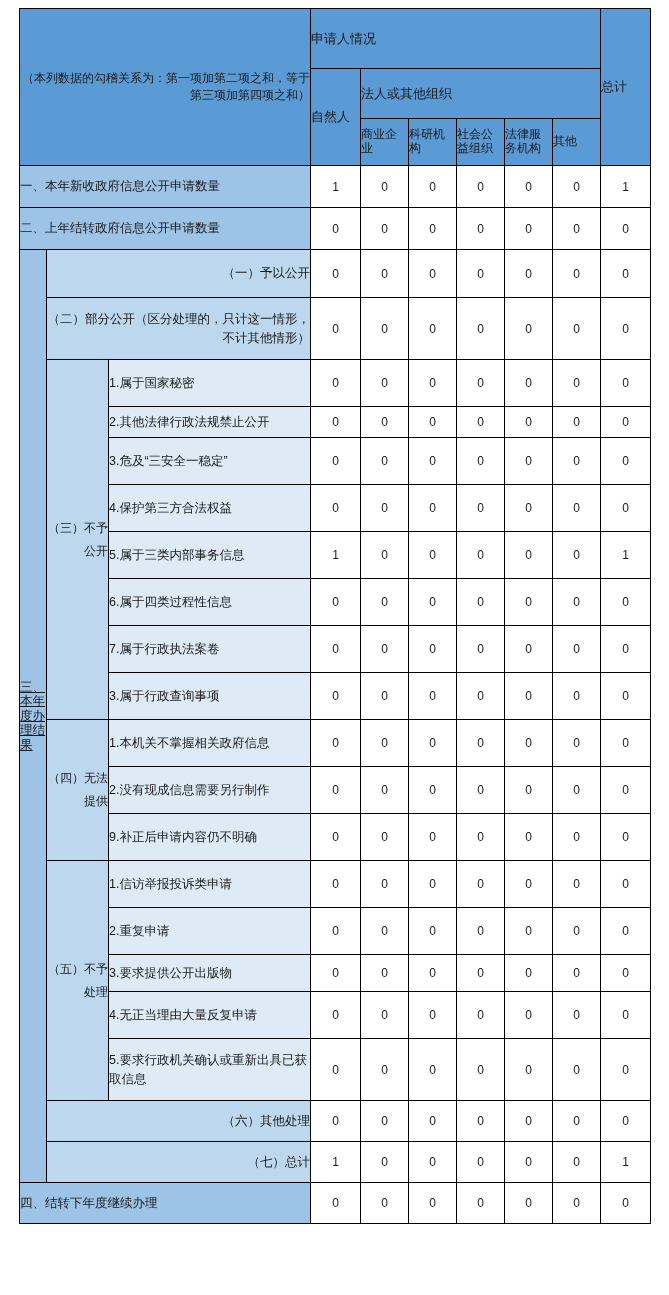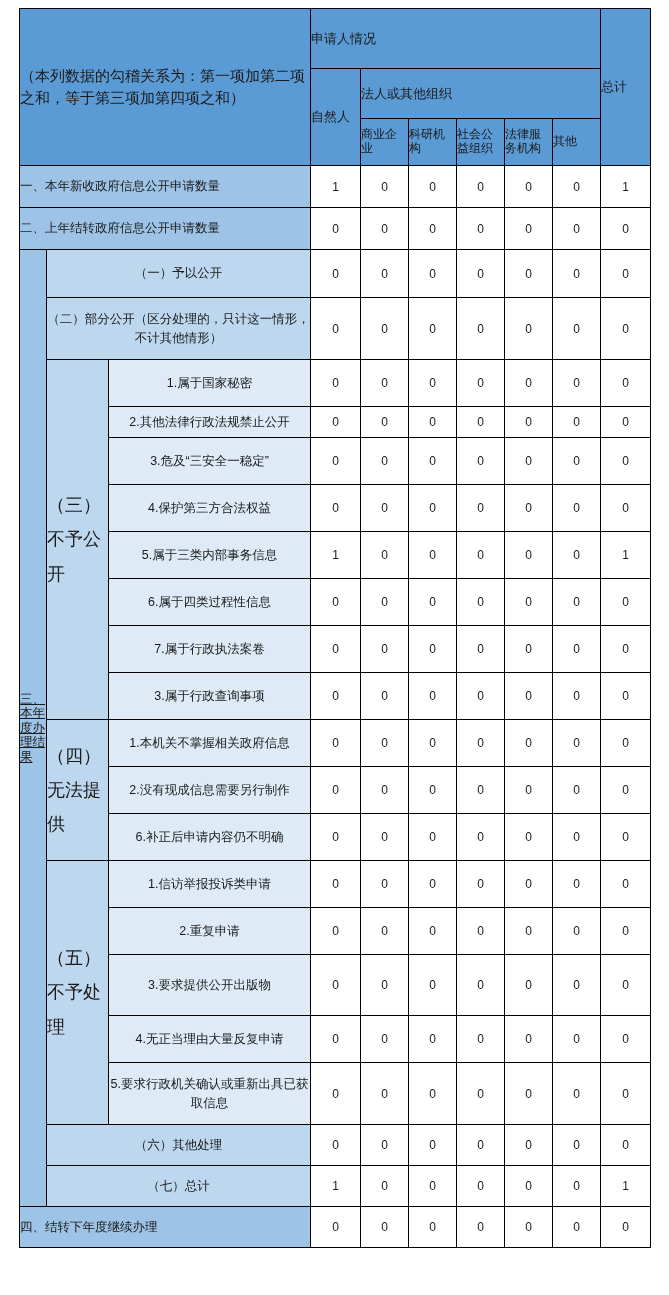--- a/index.html
+++ b/index.html
@@ -38,58 +38,58 @@
   }
   
   .hdr      { background: #5B9BD5; }
   .lvl1     { background: #9DC3E6; }
   .lvl2     { background: #BDD7EE; }
   .lvl3     { background: #DEEBF7; }
   .num      { background: #ffffff; text-align: center; font-size: 12px; }
 
   
   .corner-note {
-    text-align: left;
+    text-align: right;
     padding: 7px 6px 0 8px;
     vertical-align: top;
     line-height: 1.45;
-    font-size: 15px;
+    font-size: 12px;
     letter-spacing: 0px;
   }
   .hdr-center {
     text-align: left;
     font-size: 13px;
   }
   .hdr-sub {
     font-size: 12px;
     line-height: 1.15;
     padding: 2px 1px;
   }
 
   
   .lab-major {
     text-align: left;
     padding-left: 8px;
     font-size: 12.5px;
   }
   .lab-group {
-    text-align: center;
+    text-align: right;
     padding: 4px 6px 4px 8px;
     line-height: 1.5;
     font-size: 12.5px;
     margin-top: 20px;
   }
   .lab-sub {
-    text-align: left;
-    font-size: 18px;
+    text-align: right;
+    font-size: 12px;
     line-height: 1.9;
     padding: 2px 2px;
   }
   .lab-item {
-    text-align: center;
+    text-align: left;
     padding-left: 4px;
     line-height: 1.45;
     font-size: 12.5px;
   }
   .rot {
     text-align: left;
     font-size: 12.5px;
     line-height: 1.15;
     padding: 0 2px;
     word-break: break-all;
@@ -275,21 +275,21 @@
       <td class="lvl3 lab-item">2.没有现成信息需要另行制作</td>
       <td class="num">0</td>
       <td class="num">0</td>
       <td class="num">0</td>
       <td class="num">0</td>
       <td class="num">0</td>
       <td class="num">0</td>
       <td class="num">0</td>
     </tr>
     <tr style="height:47px">
-      <td class="lvl3 lab-item">6.补正后申请内容仍不明确</td>
+      <td class="lvl3 lab-item">9.补正后申请内容仍不明确</td>
       <td class="num">0</td>
       <td class="num">0</td>
       <td class="num">0</td>
       <td class="num">0</td>
       <td class="num">0</td>
       <td class="num">0</td>
       <td class="num">0</td>
     </tr>
 
     <tr style="height:47px">
@@ -306,21 +306,21 @@
     <tr style="height:47px">
       <td class="lvl3 lab-item">2.重复申请</td>
       <td class="num">0</td>
       <td class="num">0</td>
       <td class="num">0</td>
       <td class="num">0</td>
       <td class="num">0</td>
       <td class="num">0</td>
       <td class="num">0</td>
     </tr>
-    <tr style="height:61px">
+    <tr style="height:37px">
       <td class="lvl3 lab-item">3.要求提供公开出版物</td>
       <td class="num">0</td>
       <td class="num">0</td>
       <td class="num">0</td>
       <td class="num">0</td>
       <td class="num">0</td>
       <td class="num">0</td>
       <td class="num">0</td>
     </tr>
     <tr style="height:47px">

